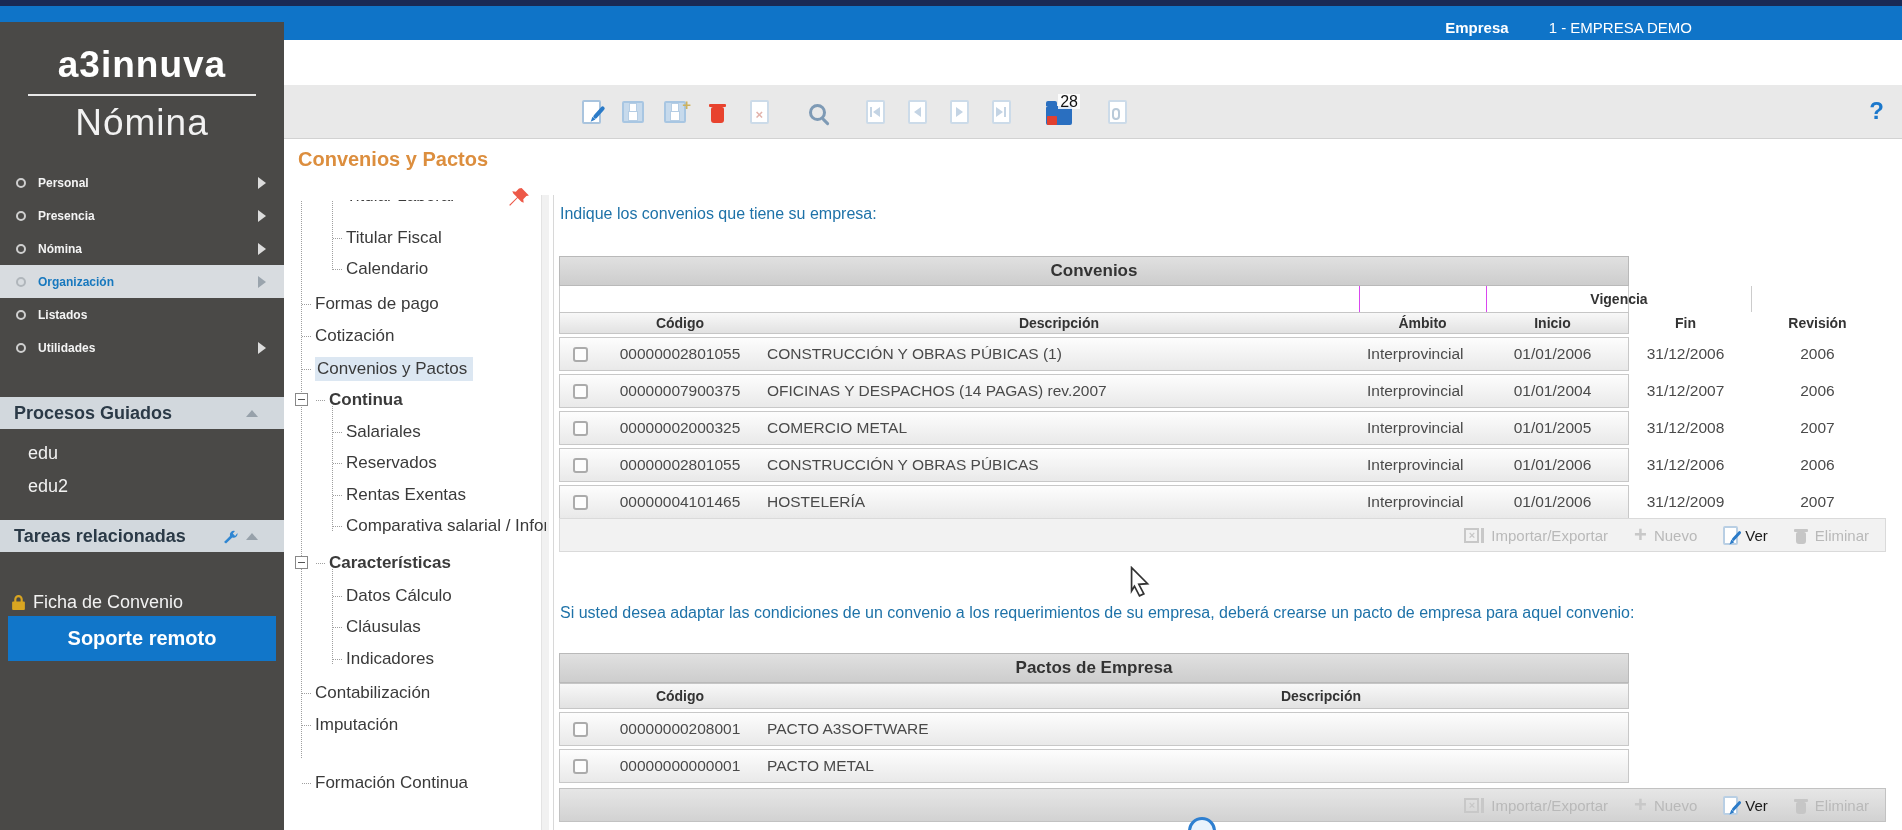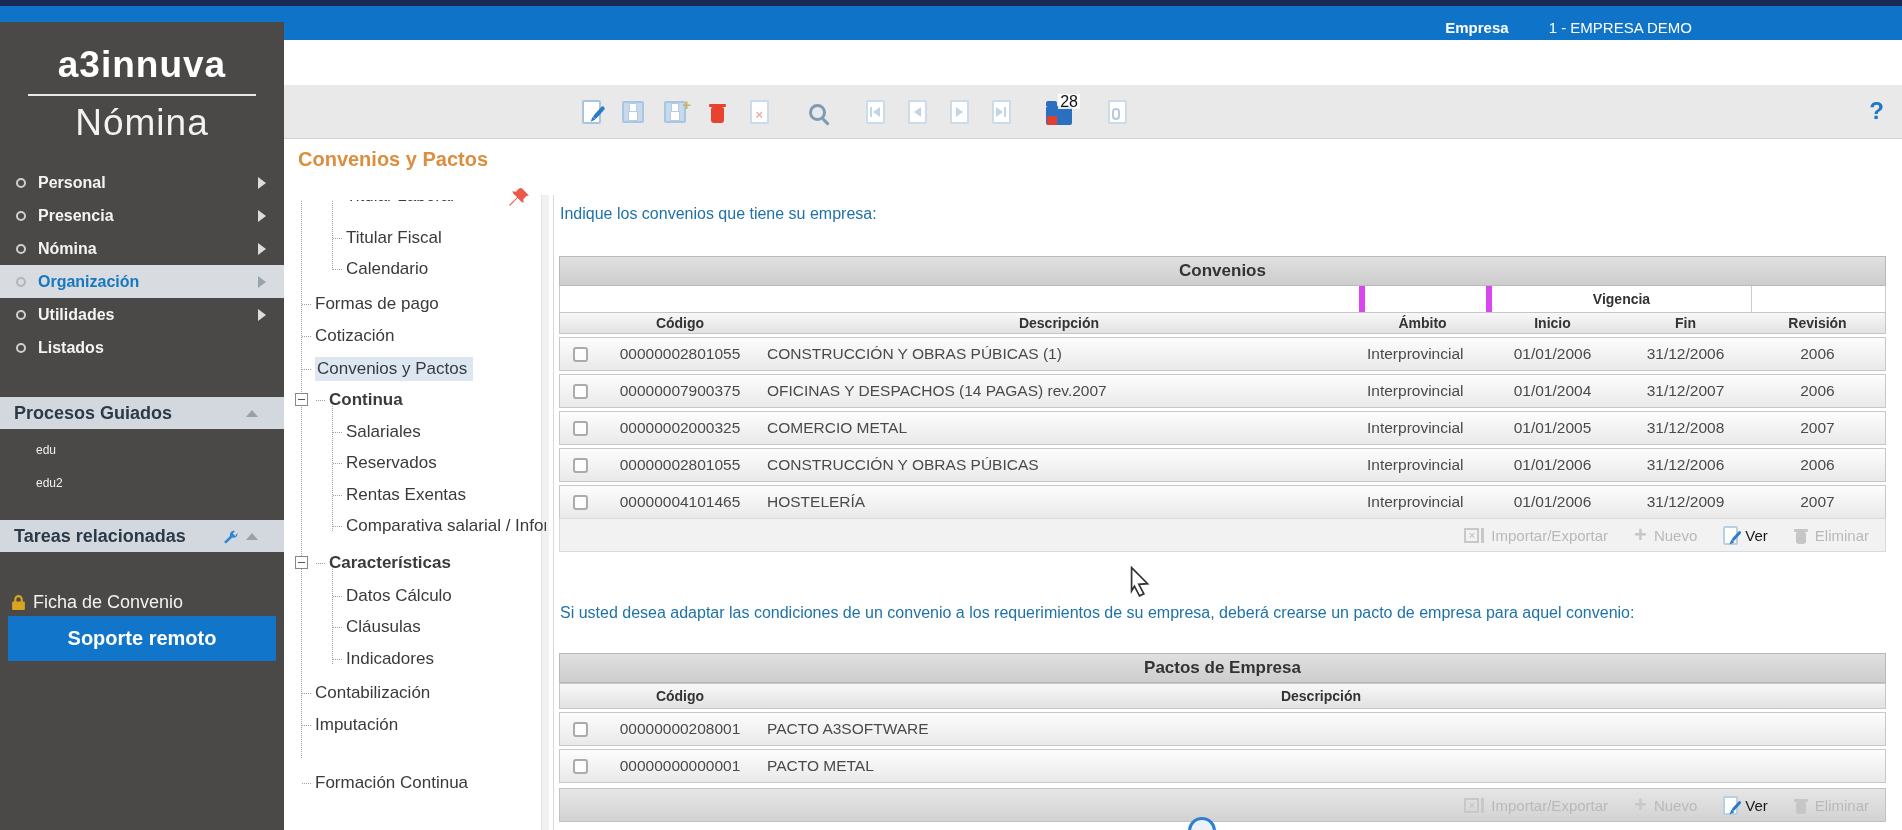--- a/index.html
+++ b/index.html
@@ -48,30 +48,30 @@
   .badge-28 { position:absolute; top:-12px; right:-8px; color:#111; font-size:16px; background:rgba(255,255,255,.85); padding:0 2px; line-height:15px; }
   .i-clipring { position:absolute; bottom:2px; left:2px; width:8px; height:12px; border:2px solid #b9cad9; border-radius:5px; }
 
   
   .sidebar { position:absolute; left:0; top:22px; width:284px; height:808px; background:#4a4947; color:#f2f2f2; z-index:5; }
   .logo { text-align:center; padding-top:22px; }
   .logo .l1 { font-size:37px; font-weight:bold; color:#fff; letter-spacing:1px; }
   .logo .rule { width:228px; height:2px; background:#e8e8e8; margin:8px auto 6px auto; }
   .logo .l2 { font-size:37px; color:#f2f2f2; letter-spacing:1px; }
   .menu { position:absolute; left:0; top:144px; width:284px; }
-  .mitem { position:relative; height:33px; display:flex; align-items:center; padding-left:16px; font-size:16px; font-weight:bold; color:#f4f4f4; cursor:pointer; }
+  .mitem { position:relative; height:33px; display:flex; align-items:center; padding-left:16px; font-size:12px; font-weight:bold; color:#f4f4f4; cursor:pointer; }
   .mitem .bullet { width:10px; height:10px; border:2px solid #cfcfcf; border-radius:50%; margin-right:12px; flex:0 0 auto; }
   .mitem .arr { position:absolute; right:18px; width:0; height:0; border-top:6px solid transparent; border-bottom:6px solid transparent; border-left:8px solid #dcdcdc; }
   .mitem.active { background:#d8dce0; color:#1778be; }
   .mitem.active .bullet { border-color:#b0b6bb; }
   .mitem.active .arr { border-left-color:#9aa4ad; }
   .sec-hdr { position:absolute; left:0; width:284px; height:32px; background:#d2d8dd; color:#2b3a47; font-weight:bold; font-size:18px; display:flex; align-items:center; padding-left:14px; cursor:pointer; }
   .sec-hdr .up { position:absolute; right:26px; width:0; height:0; border-left:6px solid transparent; border-right:6px solid transparent; border-bottom:7px solid #97a1aa; }
   .sec-hdr .wrench { position:absolute; right:46px; top:8px; }
-  .sub-item { position:absolute; left:36px; font-size:12px; color:#f2f2f2; cursor:pointer; }
+  .sub-item { position:absolute; left:28px; font-size:18px; color:#f2f2f2; cursor:pointer; }
   .task-item { position:absolute; left:10px; font-size:18px; color:#f2f2f2; display:flex; align-items:center; gap:6px; cursor:pointer; }
   .support-btn { position:absolute; left:8px; top:594px; width:268px; height:45px; background:#1176c9; color:#fff; font-size:20px; font-weight:bold; display:flex; align-items:center; justify-content:center; cursor:pointer; }
 
   
   .page-heading { position:absolute; left:298px; top:148px; font-size:20px; font-weight:bold; color:#dc8e3e; }
   .panel-divider { position:absolute; left:553px; top:195px; width:1px; height:635px; background:#d8d8d8; }
   .tree-scroll { position:absolute; left:541px; top:195px; width:8px; height:635px; background:#f1f1f1; border-left:1px solid #e3e3e3; }
   .pushpin { position:absolute; left:508px; top:186px; }
 
   
@@ -81,25 +81,25 @@
   .titem::before { content:""; border-top:1px dotted #9f9f9f; width:9px; margin-right:4px; }
   .titem.lvl1 { left:8px; }
   .titem.lvl2 { left:39px; }
   .titem.bold { font-weight:bold; left:22px; }
   .titem.selected .tlabel { background:#dce7f2; padding:2px 6px 2px 2px; }
   .expander { position:absolute; left:1px; width:13px; height:13px; background:#fff; border:1px solid #888; display:flex; align-items:center; justify-content:center; }
   .expander::before { content:""; width:7px; height:1px; background:#555; }
 
   
   .instruction { position:absolute; color:#1e72a8; font-size:16px; }
-  .tbl { position:absolute; left:559px; width:1327px; }
+  .tbl { position:absolute; left:559px; width:1070px; }
   .tbl-title { height:30px; background:linear-gradient(#e0e0e0,#cdcdcd); border:1px solid #b9b9b9; display:flex; align-items:center; justify-content:center; font-weight:bold; font-size:17px; color:#333; }
   .vig-row { height:26px; display:grid; grid-template-columns:799px 127px 266px 131px; background:#fff; border-left:1px solid #ccc; border-right:1px solid #ccc; font-size:14px; font-weight:bold; color:#333; }
   .vig-row .vcell { display:flex; align-items:center; justify-content:center; }
-  .vig-row .bl { border-left:6px solid #d946ef; }
+  .vig-row .bl { border-left:1px solid #d946ef; }
   .vig-row .br { border-right:1px solid #ccc; }
   .colhdr { height:22px; background:linear-gradient(#f8f8f8,#e2e2e2); border:1px solid #c6c6c6; font-size:14px; font-weight:bold; color:#333; }
   .cv-grid { display:grid; grid-template-columns:41px 158px 600px 127px 133px 133px 131px; }
   .pa-grid { display:grid; grid-template-columns:41px 158px 1124px; }
   .cell { display:flex; align-items:center; justify-content:center; overflow:hidden; }
   .cell.left { justify-content:flex-start; padding-left:8px; }
   .trow { height:34px; margin-top:3px; background:linear-gradient(#fdfdfd,#e9e9e9); border:1px solid #c8c8c8; font-size:15.5px; color:#4a4a4a; }
   .checkbox { width:15px; height:15px; border:2px solid #ababab; border-radius:3px; background:#fdfdfd; cursor:pointer; }
   .actions-bar { position:absolute; left:559px; width:1327px; height:34px; display:flex; align-items:center; justify-content:flex-end; gap:26px; padding-right:16px; font-size:15px; }
   .actions-bar.light { background:#f2f2f2; border:1px solid #dadada; }
@@ -219,26 +219,26 @@
           <span>Nómina</span>
           <span class="arr"></span>
         </div>
       <div class="mitem active">
           <span class="bullet"></span>
           <span>Organización</span>
           <span class="arr"></span>
         </div>
       <div class="mitem">
           <span class="bullet"></span>
+          <span>Listados</span>
+        </div>
+      <div class="mitem">
+          <span class="bullet"></span>
           <span>Utilidades</span>
           <span class="arr"></span>
-        </div>
-      <div class="mitem">
-          <span class="bullet"></span>
-          <span>Listados</span>
         </div>
     </div>
 
     <div class="sec-hdr" style="top:375px;">
       <span>Procesos Guiados</span>
         <span class="up"></span>
     </div>
     <div class="sub-item" style="top:421px;">edu</div>
     <div class="sub-item" style="top:454px;">edu2</div>
 

